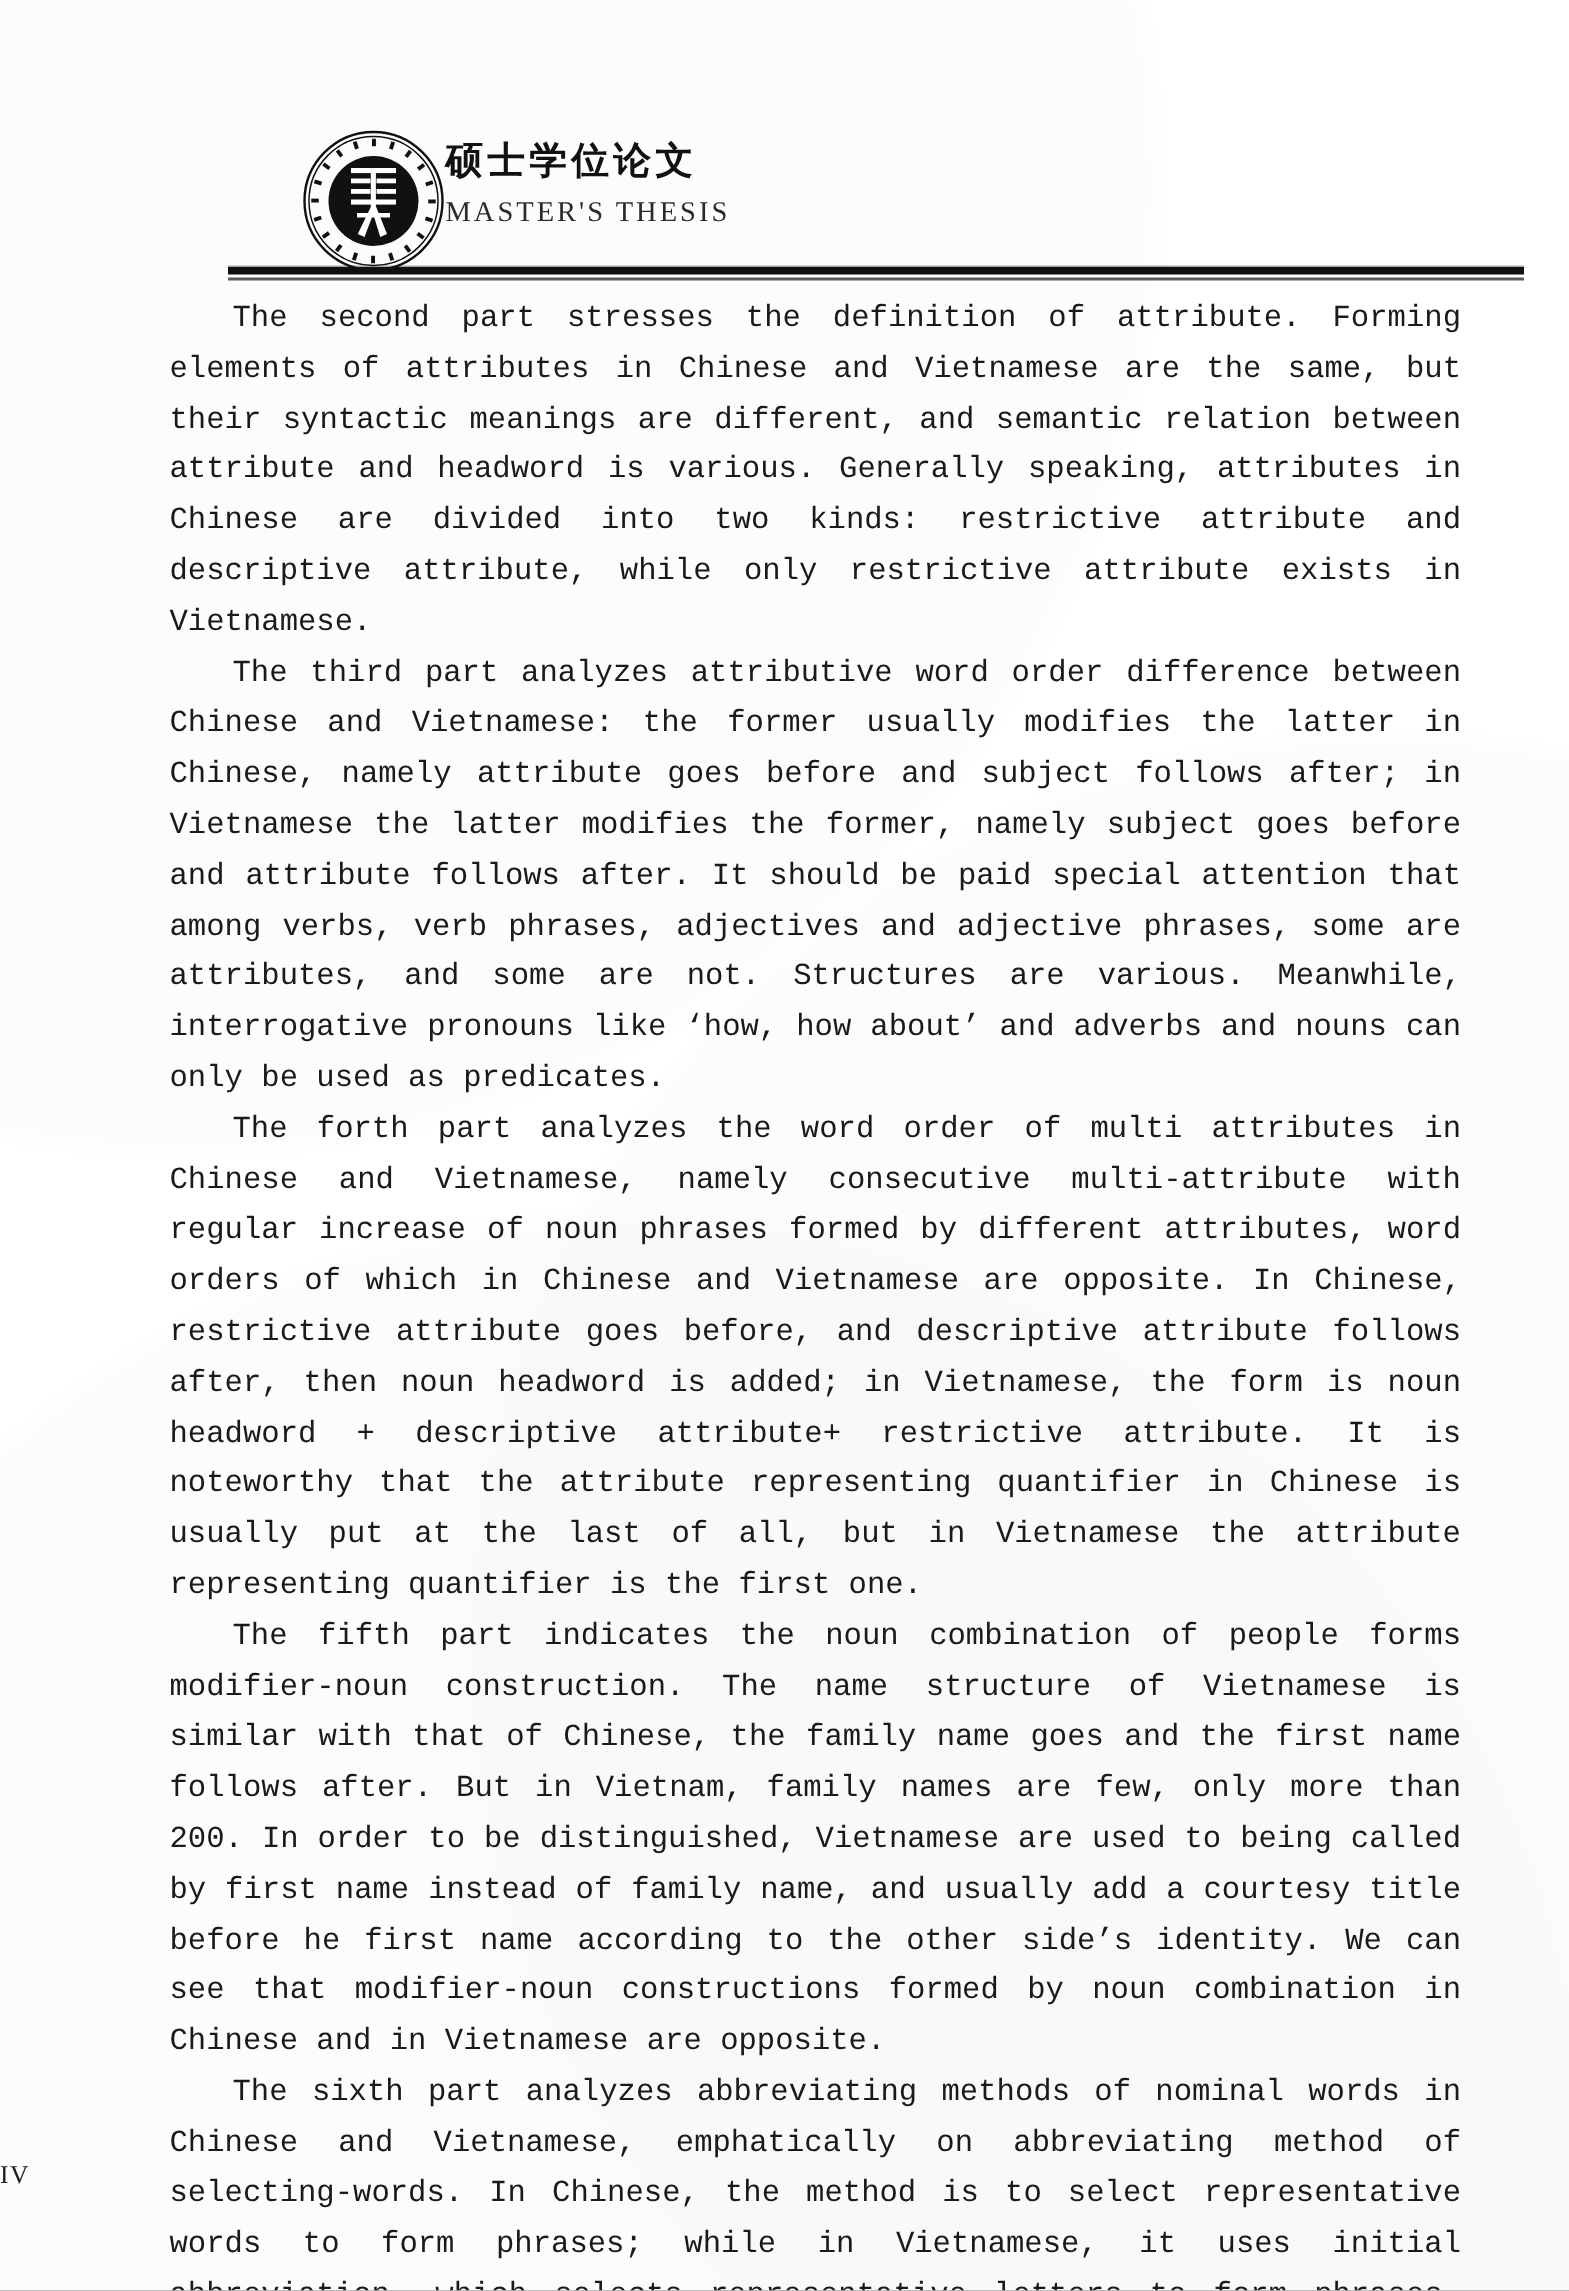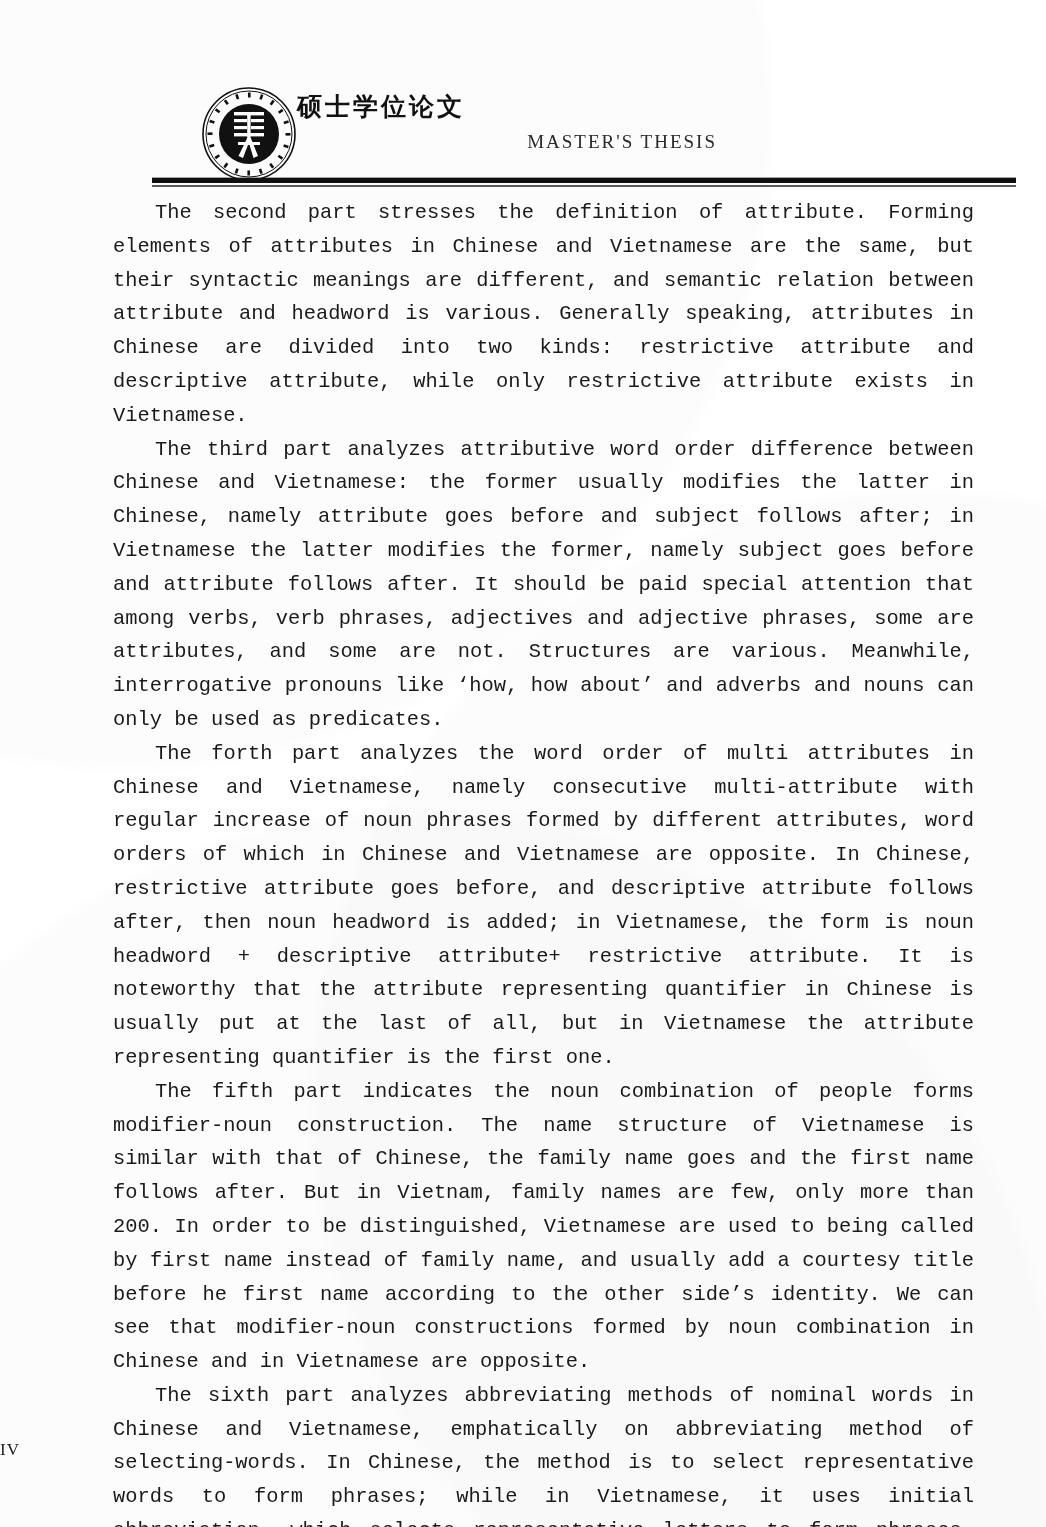--- a/index.html
+++ b/index.html
@@ -62,21 +62,20 @@
   .header-en {
     margin-top: 9px;
     font-family: "Liberation Serif", "DejaVu Serif", serif;
     font-size: 19px;
     line-height: 22px;
     letter-spacing: 2.0px;
     color: #2a2a2a;
     font-variant: small-caps;
     text-transform: uppercase;
     white-space: nowrap;
-    text-align: right;
   }
 
   
   .rule-wrap {
     position: absolute;
     left: 104px;
     top: 178px;
     width: 864px;
   }
   .rule-thick {

